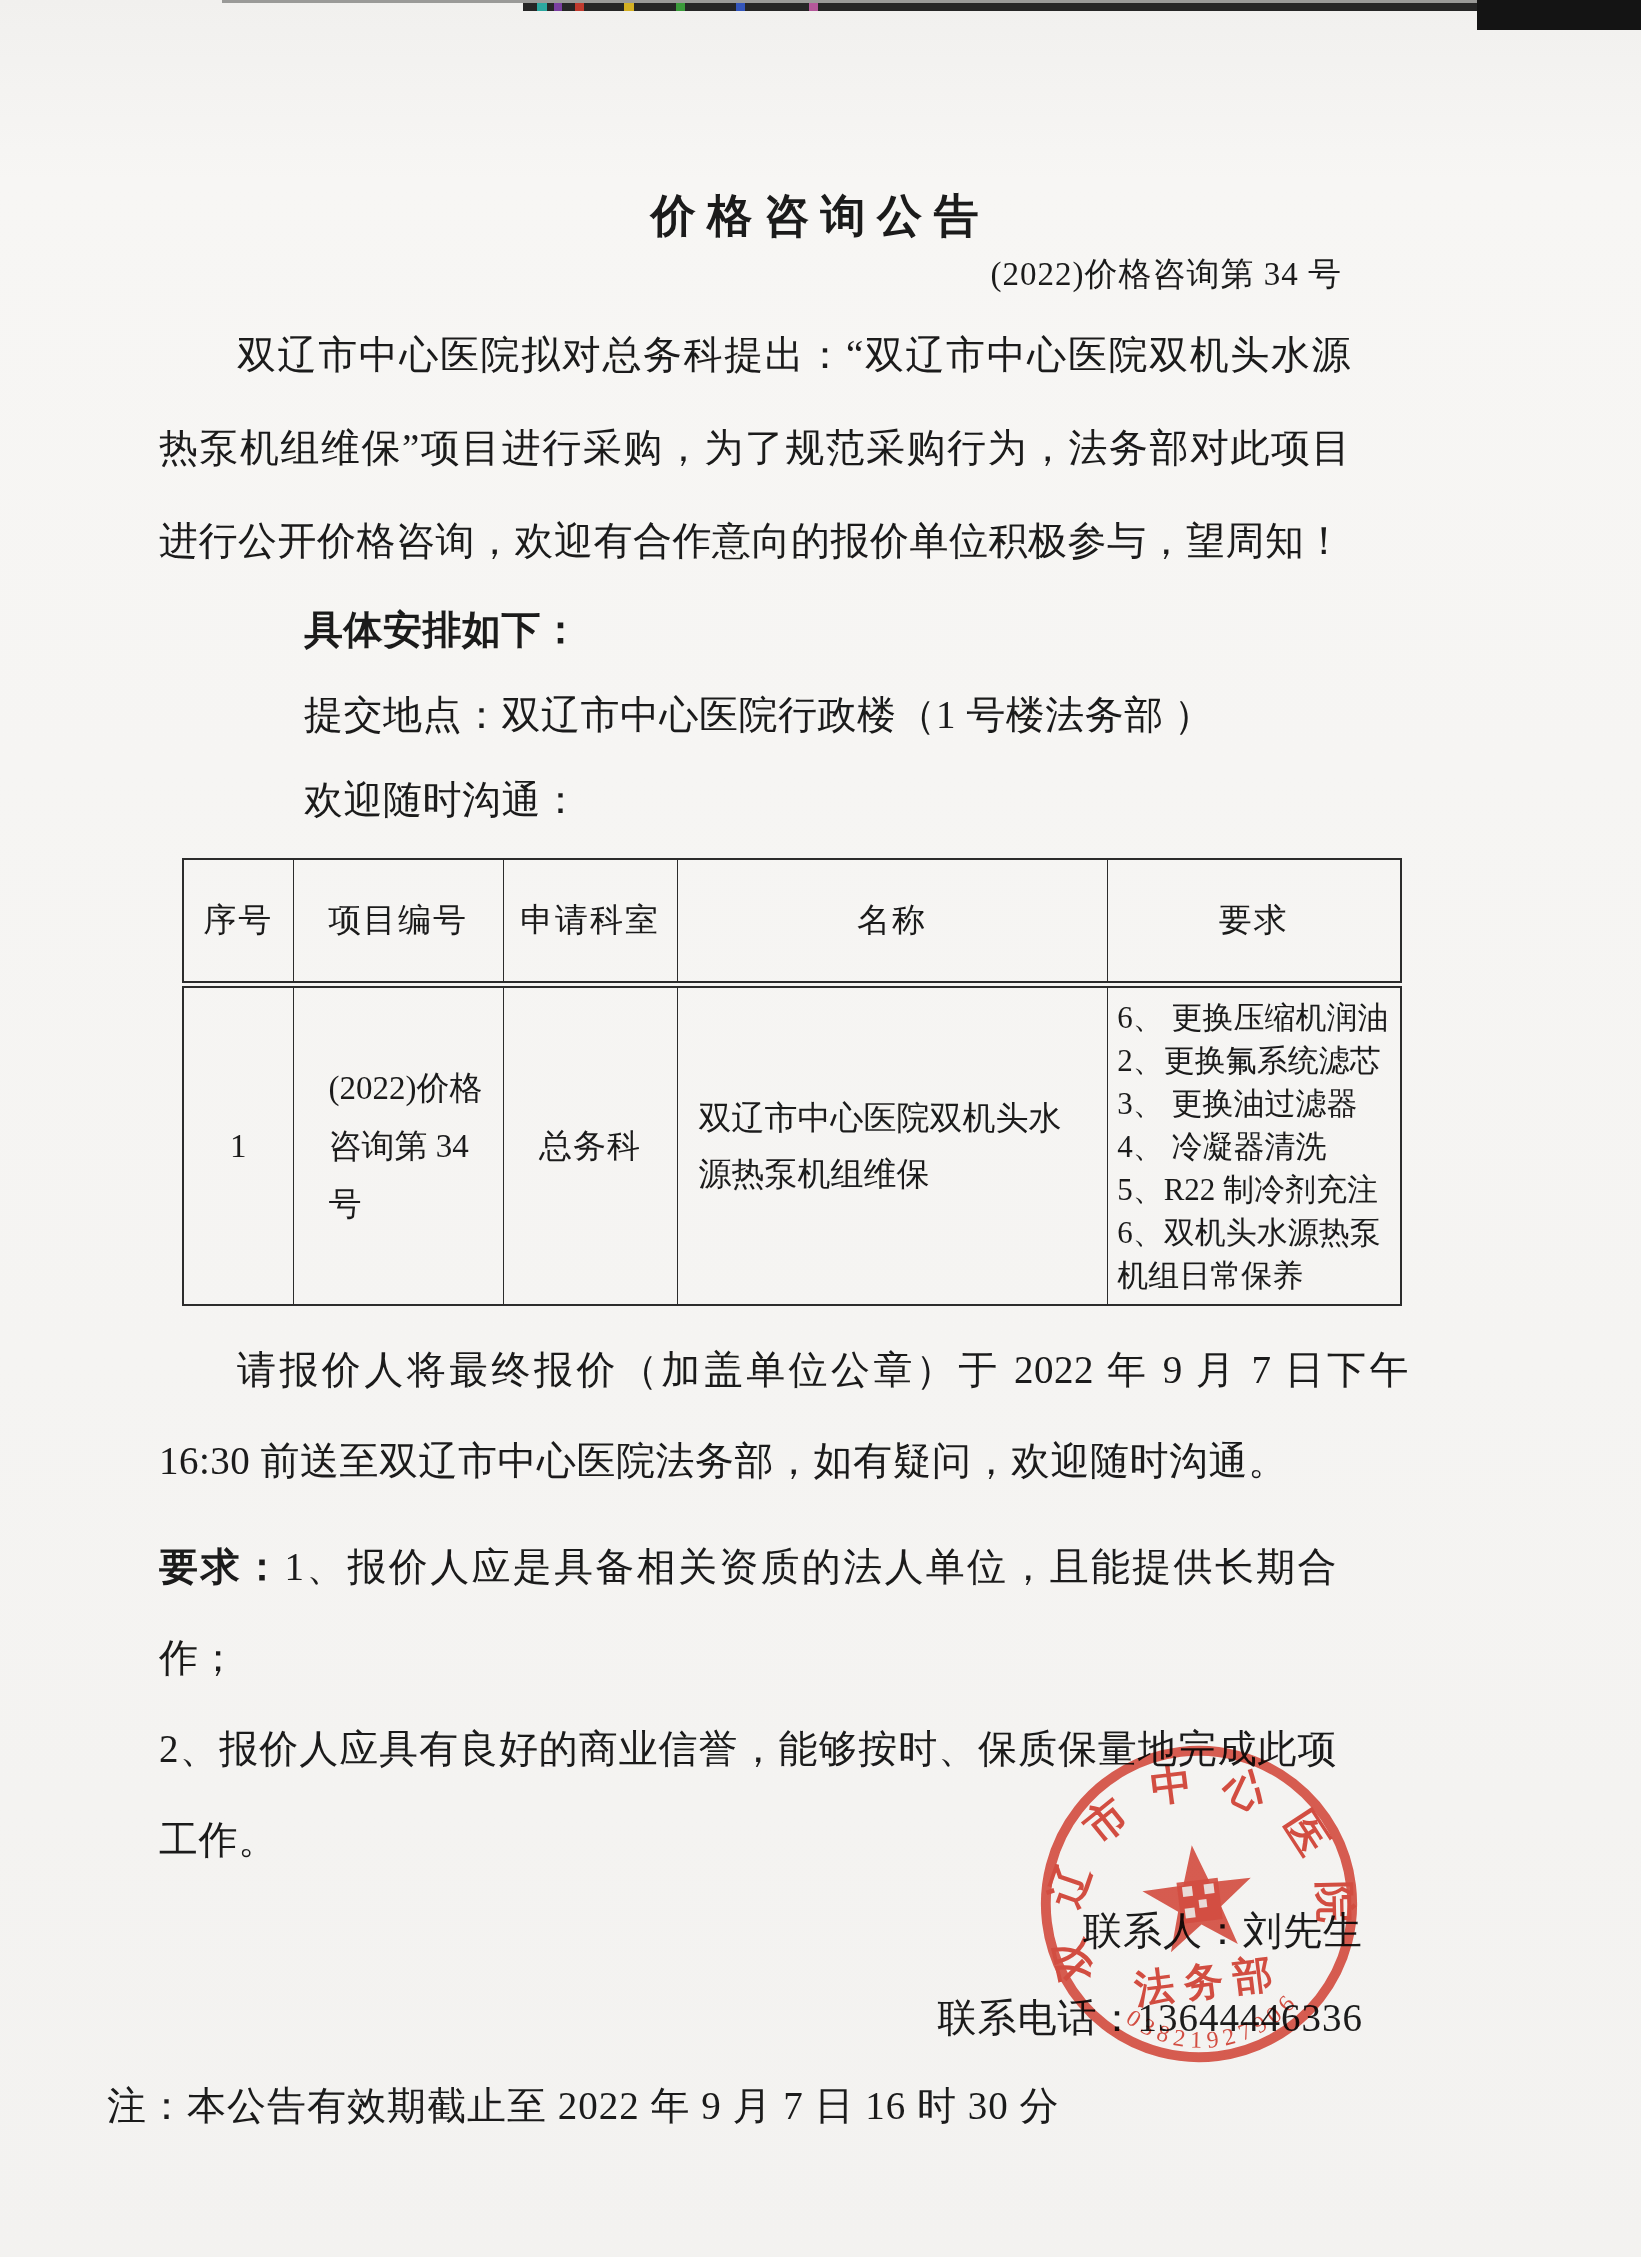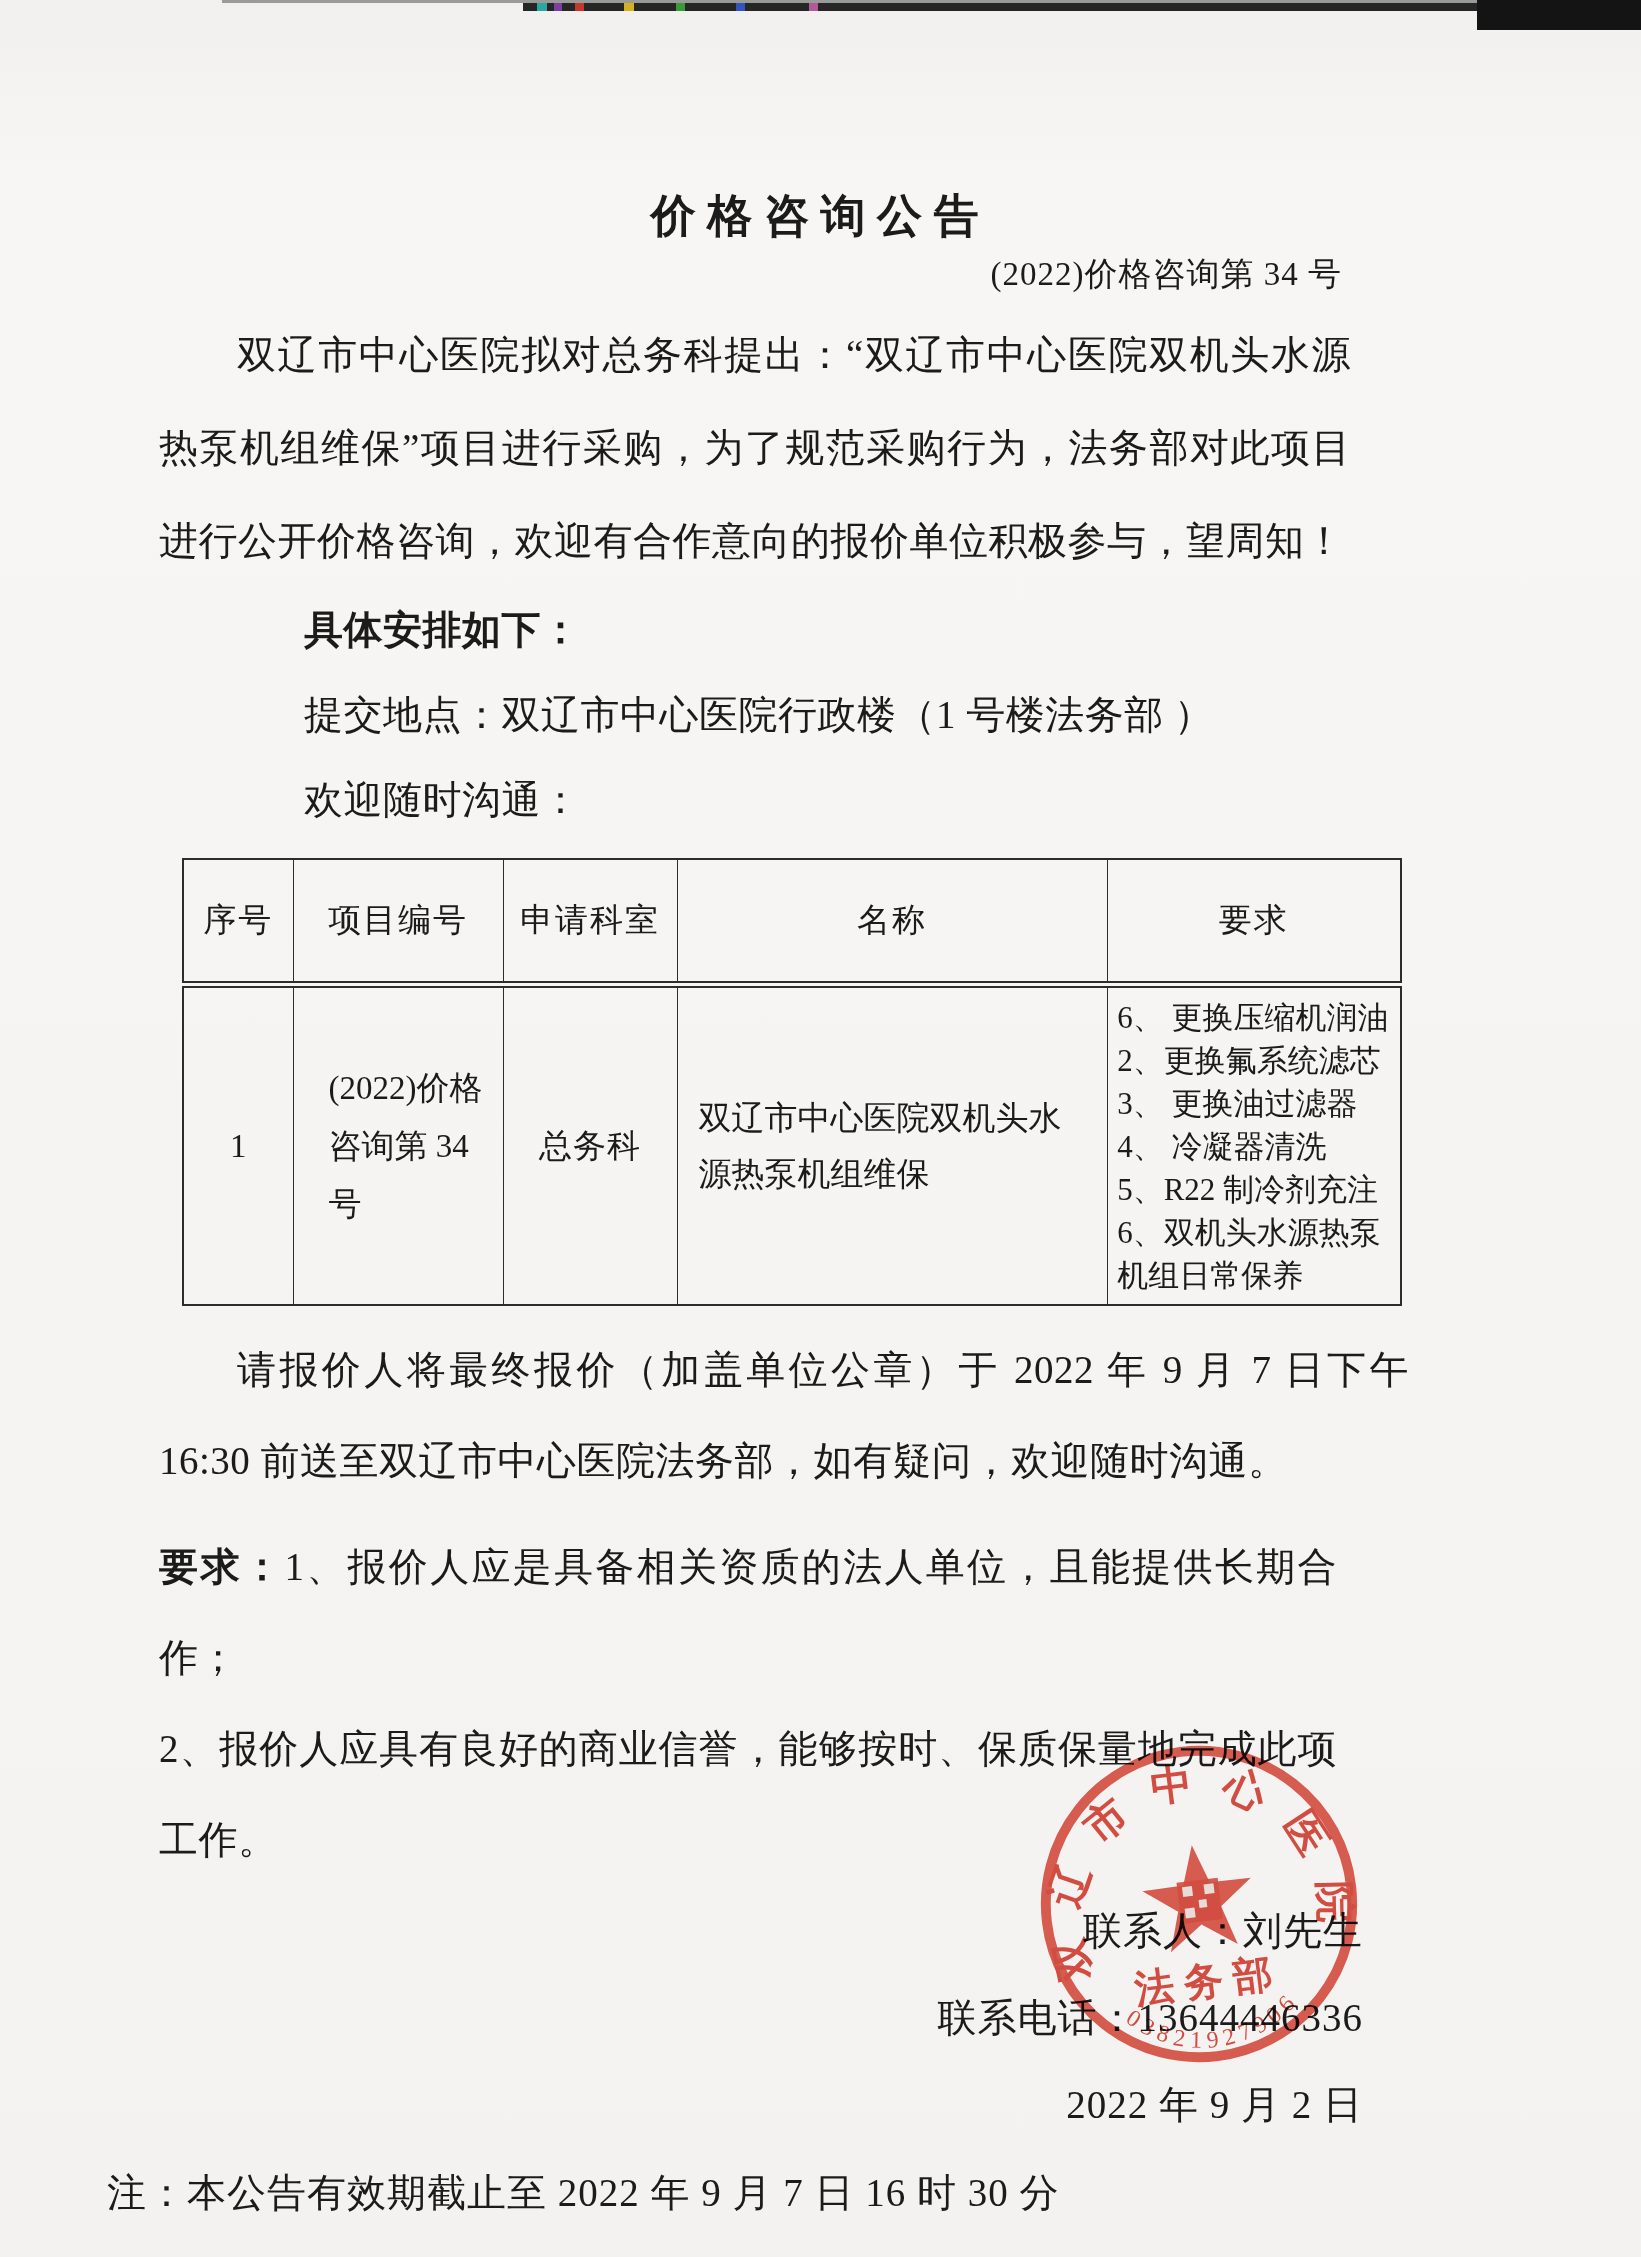--- a/index.html
+++ b/index.html
@@ -134,21 +134,20 @@
     </table>
 
   <div class="para deadline">请报价人将最终报价（加盖单位公章）于 2022 年 9 月 7 日下午 16:30 前送至双辽市中心医院法务部，如有疑问，欢迎随时沟通。</div>
 
   <div class="para reqpara"><b>要求：</b><span>1、报价人应是具备相关资质的法人单位，且能提供长期合作；
 2、报价人应具有良好的商业信誉，能够按时、保质保量地完成此项工作。</span></div>
 
   <div class="signblock">
     <div>联系人：刘先生</div>
     <div>联系电话：13644446336</div>
-    <div>2022 年 9 月 2 日</div>
   </div>
 
   <div class="footnote">注：本公告有效期截止至 2022 年 9 月 7 日 16 时 30 分</div>
 
   <svg class="stamp" viewBox="0 0 340 340" xmlns="http://www.w3.org/2000/svg">
     <defs>
       <path id="arcTop" d="M 53,218 A 122,122 0 1 1 287,218" fill="none"></path>
       <path id="arcBottom" d="M 46,212 A 126,126 0 0 0 294,212" fill="none"></path>
     </defs>
     <circle cx="170" cy="170" r="155" fill="none" stroke="#d8392b" stroke-width="10" opacity="0.92"></circle>

